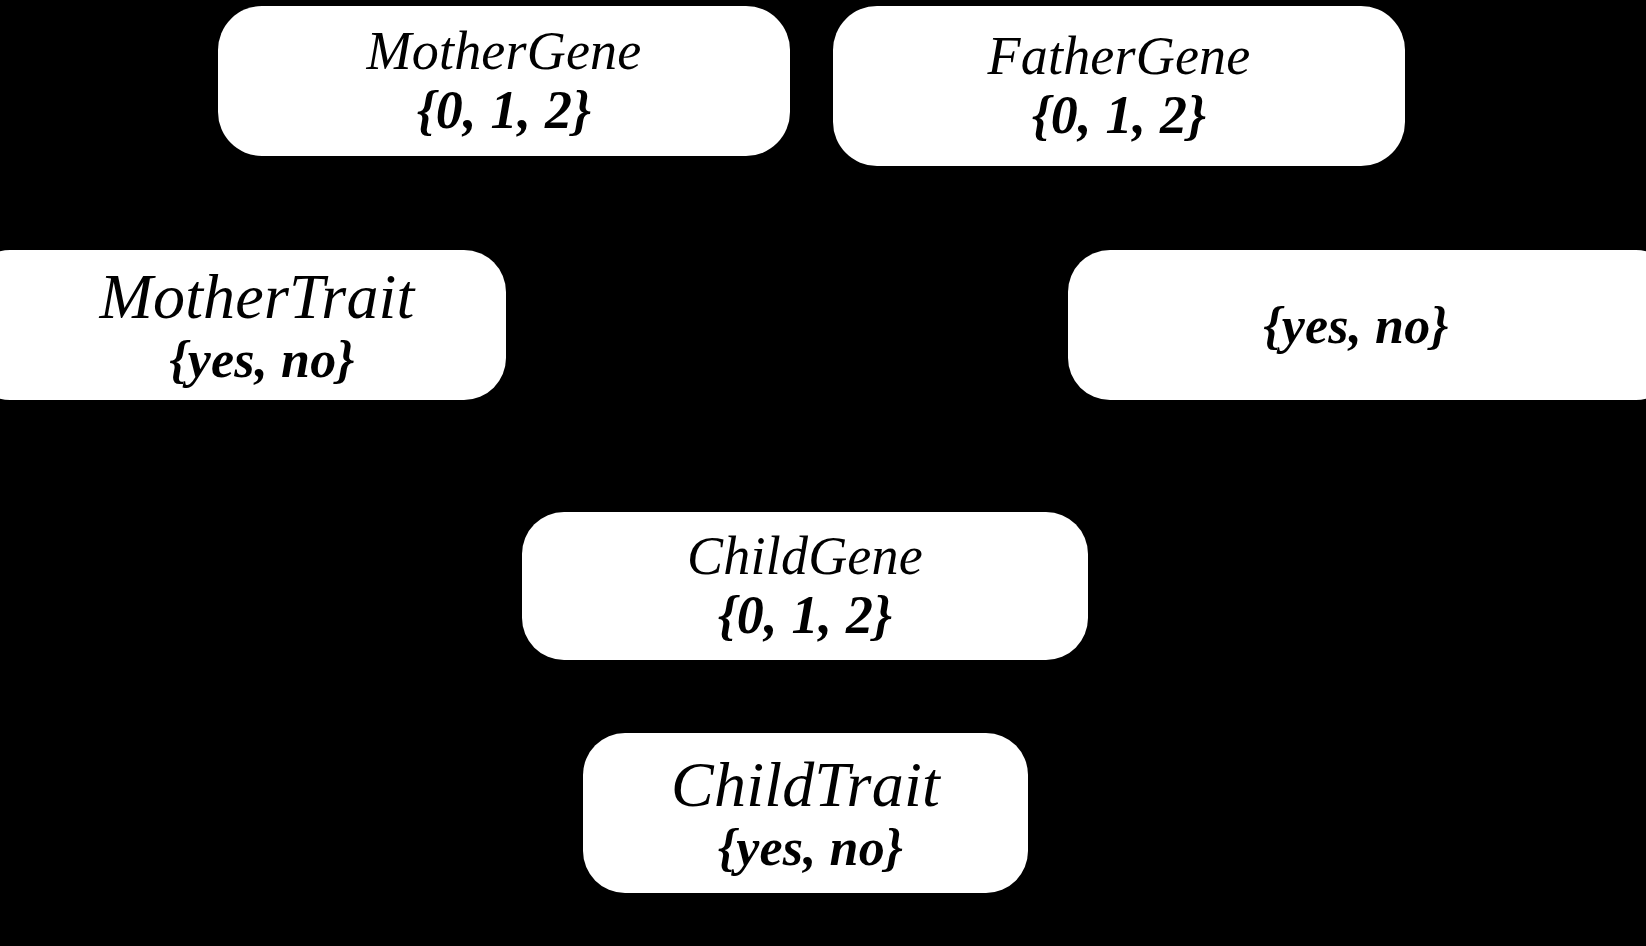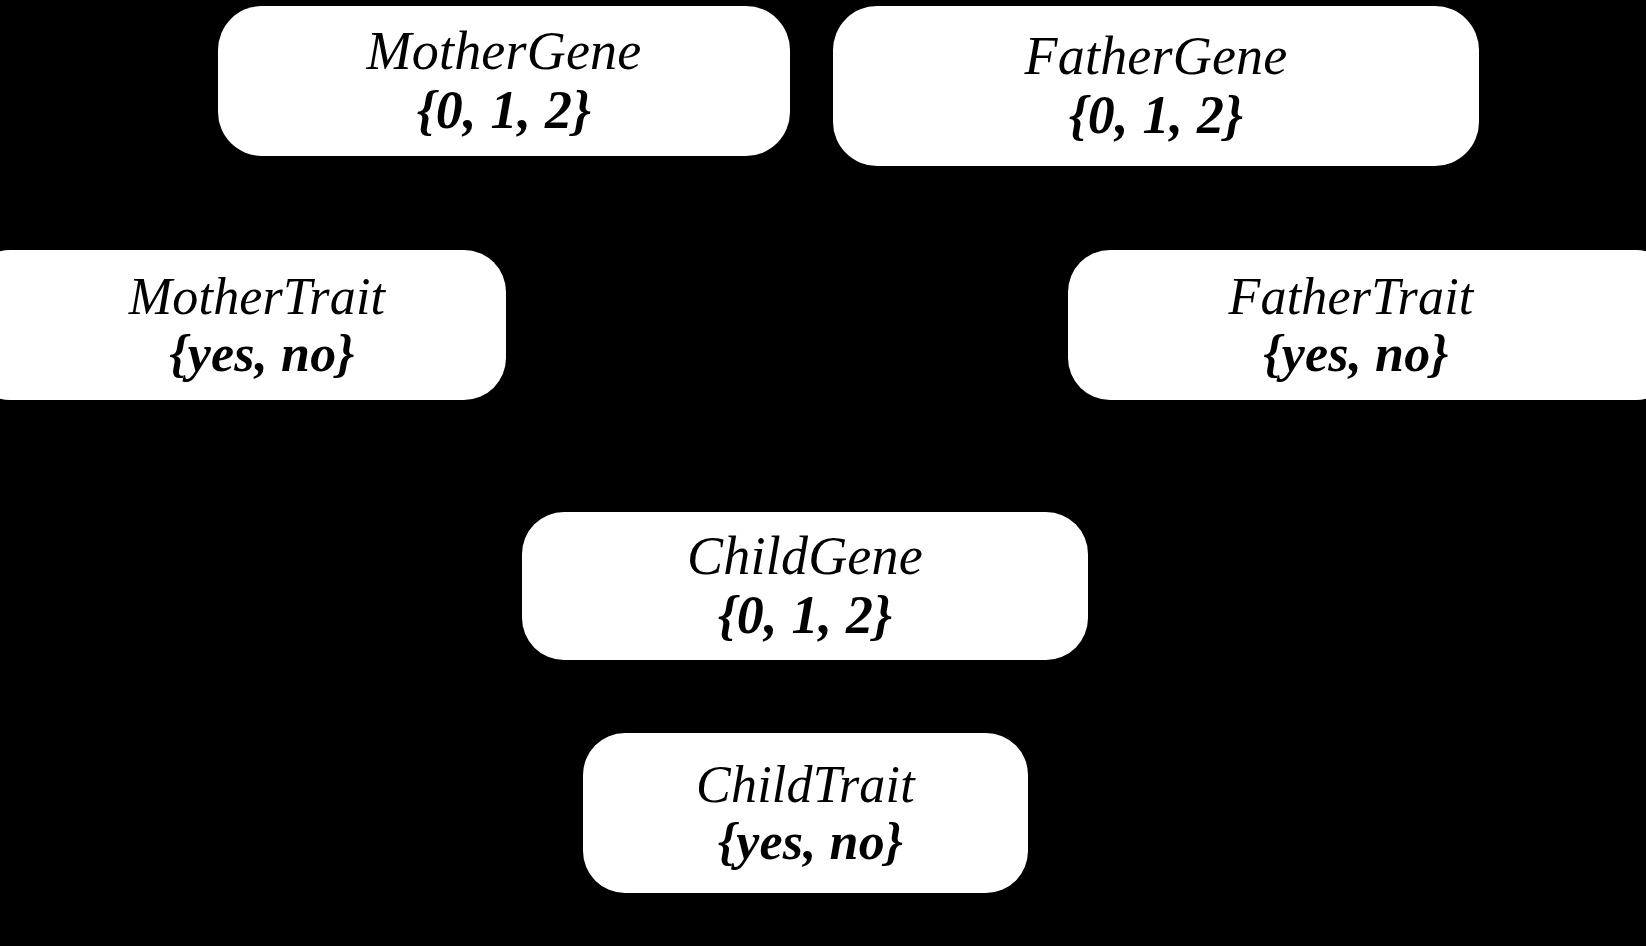--- a/index.html
+++ b/index.html
@@ -44,21 +44,21 @@
   }
 
   
   #node-mother-gene {
     left: 218px;  top: 6px;
     width: 572px; height: 150px;
     border-radius: 44px;
   }
   #node-father-gene {
     left: 833px;  top: 6px;
-    width: 646px; height: 160px;
+    width: 572px; height: 160px;
     border-radius: 44px;
   }
   
   #node-mother-trait {
     left: -32px;  top: 250px;
     width: 538px; height: 150px;
     border-radius: 42px;
   }
   #node-father-trait {
     left: 1068px; top: 250px;
@@ -73,21 +73,21 @@
   }
   
   #node-child-trait {
     left: 583px;  top: 733px;
     width: 445px; height: 160px;
     border-radius: 42px;
   }
 
   .fs-gene  .node-name   { font-size: 54px; }
   .fs-gene  .node-values { font-size: 54px; margin-top: 2px; }
-  .fs-trait .node-name   { font-size: 52px; }
+  .fs-trait .node-name   { font-size: 64px; }
   .fs-trait .node-values { font-size: 52px; margin-top: 2px; margin-left: 10px; }
 
   
   #node-mother-trait { align-items: center; padding-left: 40px; }
   #node-father-trait { align-items: center; padding-right: 44px; }
 </style>
 </head>
 <body>
 
 <div id="canvas">
@@ -101,21 +101,20 @@
     <span class="node-name">FatherGene</span>
     <span class="node-values">{0, 1, 2}</span>
   </div>
 
   <div class="node fs-trait" id="node-mother-trait">
     <span class="node-name">MotherTrait</span>
     <span class="node-values">{yes, no}</span>
   </div>
 
   <div class="node fs-trait" id="node-father-trait">
-    <span class="node-name">FatherTrait</span>
     <span class="node-values">{yes, no}</span>
   </div>
 
   <div class="node fs-gene" id="node-child-gene">
     <span class="node-name">ChildGene</span>
     <span class="node-values">{0, 1, 2}</span>
   </div>
 
   <div class="node fs-trait" id="node-child-trait">
     <span class="node-name">ChildTrait</span>

